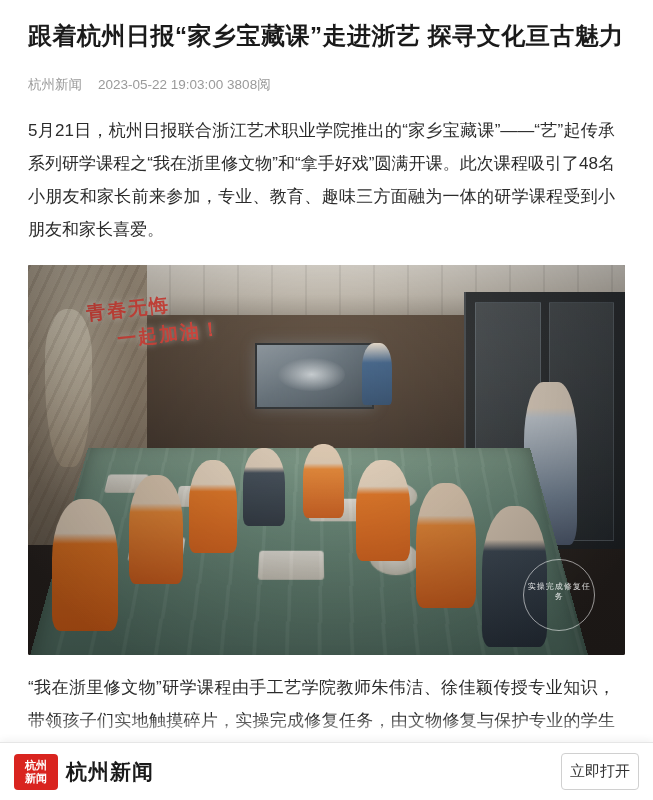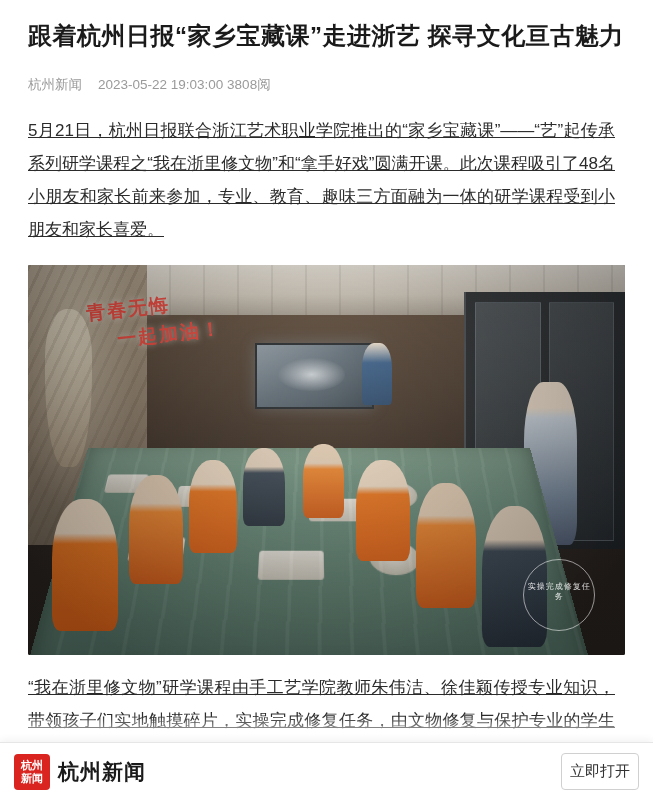--- a/index.html
+++ b/index.html
@@ -37,21 +37,20 @@
   }
   .meta .source { color: #9a9a9a; }
   .meta .stamp { color: #9a9a9a; }
   .body-p {
     font-size: 17px;
     line-height: 1.95;
     color: #2b2b2b;
     text-align: justify;
     margin: 0 10px 18px 0;
     text-indent: 0;
-    text-decoration: underline;
   }
   .figure {
     width: 100%;
     margin: 6px 0 16px 0;
     position: relative;
     height: 390px;
     border-radius: 2px;
     overflow: hidden;
     background: #2a2320;
   }
@@ -196,21 +195,21 @@
     align-items: center;
     padding: 0 14px;
     box-shadow: 0 -2px 8px rgba(0,0,0,0.06);
   }
   .brand {
     display: flex;
     align-items: center;
     gap: 8px;
   }
   .brand-mark {
-    width: 36px; height: 36px;
+    width: 44px; height: 36px;
     background: #d9241f;
     color: #ffffff;
     border-radius: 4px;
     font-size: 11px;
     line-height: 13px;
     font-weight: bold;
     text-align: center;
     padding-top: 5px;
     letter-spacing: 0;
     font-family: "DejaVu Sans", sans-serif;

